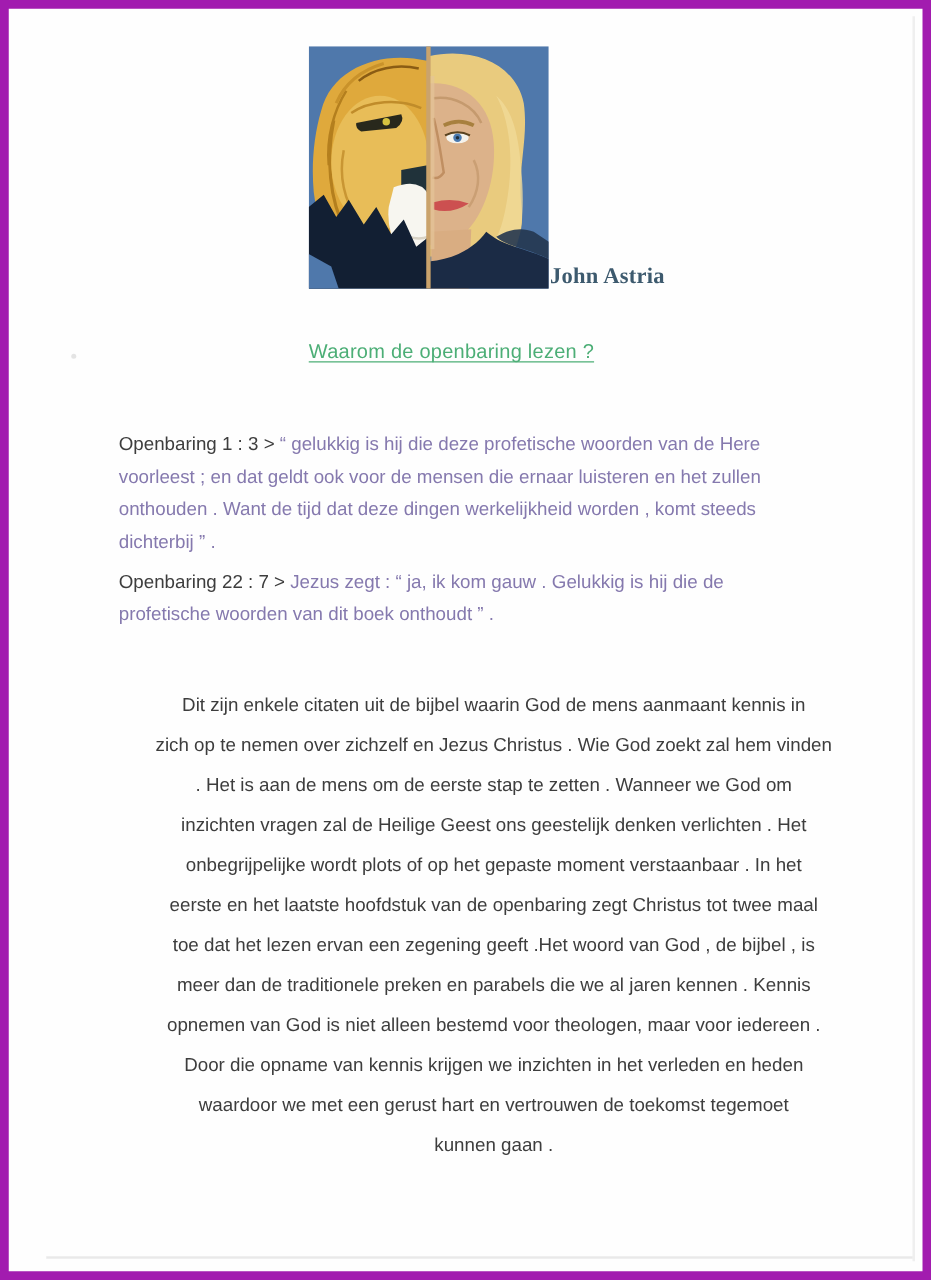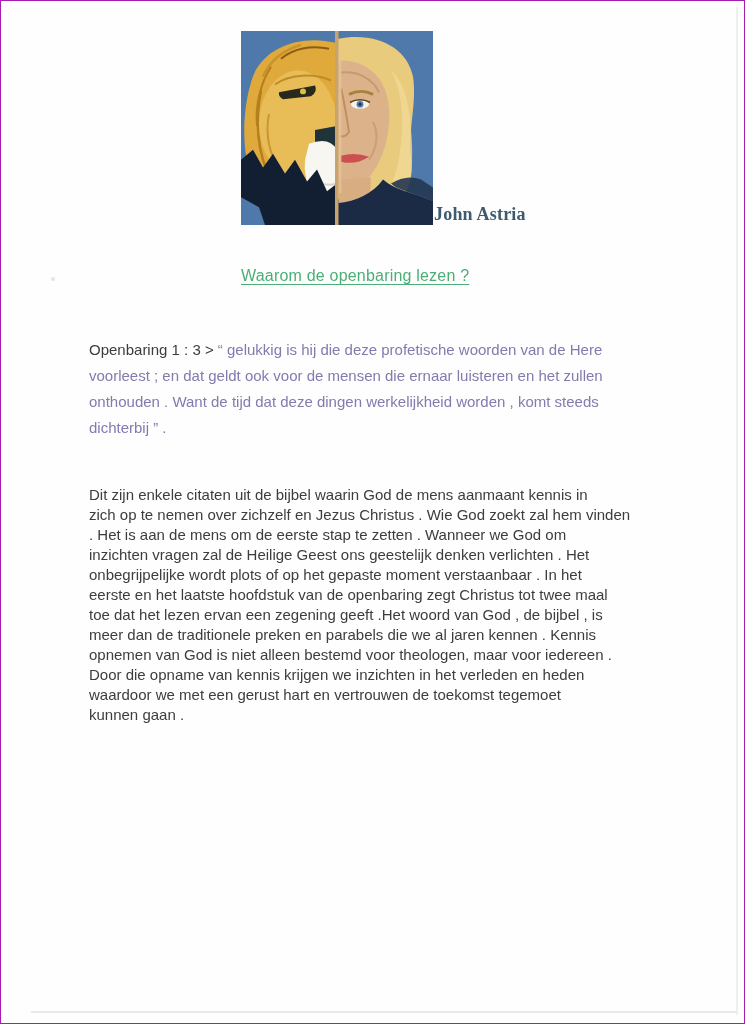--- a/index.html
+++ b/index.html
@@ -2,21 +2,21 @@
 <html><head>
 <meta charset="utf-8">
 <style>
   html,body { margin:0; padding:0; background:#ffffff; }
   .page {
     position:relative;
     width:745px; height:1024px;
     background:#fefefe;
     font-family:"Liberation Sans", sans-serif;
     overflow:hidden;
-    border:1px solid #a21caf;
+    border:7px solid #a21caf;
     box-sizing:border-box;
   }
   .scan-edge-bottom {
     position:absolute; left:30px; right:8px; bottom:10px;
     height:2px; background:#e3e3e3; opacity:.8;
   }
   .scan-edge-right {
     position:absolute; top:6px; bottom:8px; right:6px;
     width:2px; background:#ebebeb; opacity:.8;
   }
@@ -43,21 +43,21 @@
     font-size:15px; color:#3d3d3d;
   }
   .para {
     white-space:pre-line;
     line-height:26px;
     margin:0 0 10px 0;
   }
   .para.quote-para { margin-bottom:6px; }
   .para .lead { color:#3d3d3d;margin-top:46px; }
   .para .purple { color:#8579ae; }
-  .para.closing { margin-top:44px; line-height:20px; }
+  .para.closing { margin-top:44px; line-height:32px;text-align:center; }
   .speck {
     position:absolute; left:50px; top:276px;
     width:4px; height:4px; background:#d8d8d8; border-radius:50%;
     opacity:.7;
   }
 </style>
 </head>
 <body>
 
 <div class="page">
@@ -123,20 +123,22 @@
   <div class="heading">Waarom de openbaring lezen ?</div>
 
   <div class="text-col">
 
 
     <p class="para quote-para"><span class="lead">Openbaring 1 : 3 &gt; </span><span class="purple">“ gelukkig is hij die deze profetische woorden van de Here
 voorleest ; en dat geldt ook voor de mensen die ernaar luisteren en het zullen
 onthouden . Want de tijd  dat deze dingen werkelijkheid worden , komt steeds
 dichterbij ” .</span></p>
 
+    <p class="para quote-para"><span class="lead">Openbaring 22 : 7 &gt; </span><span class="purple">Jezus zegt : “ ja, ik kom gauw . Gelukkig is hij die de
+profetische woorden van dit boek onthoudt ” .</span></p>
 
     <p class="para closing"><span>Dit zijn enkele citaten uit de bijbel waarin God de mens aanmaant kennis  in
 zich op te nemen over zichzelf en Jezus Christus . Wie God zoekt zal hem vinden
 . Het is aan de mens om de eerste stap te zetten . Wanneer we God om
 inzichten vragen zal de Heilige Geest ons geestelijk denken verlichten . Het
 onbegrijpelijke wordt plots of op het gepaste moment verstaanbaar . In  het
 eerste en het laatste hoofdstuk  van de openbaring  zegt Christus tot twee maal
 toe dat het lezen ervan een zegening geeft .Het woord van God , de bijbel , is
 meer dan de traditionele preken en parabels die we al jaren kennen . Kennis
 opnemen van God is  niet alleen bestemd voor theologen, maar voor iedereen .

